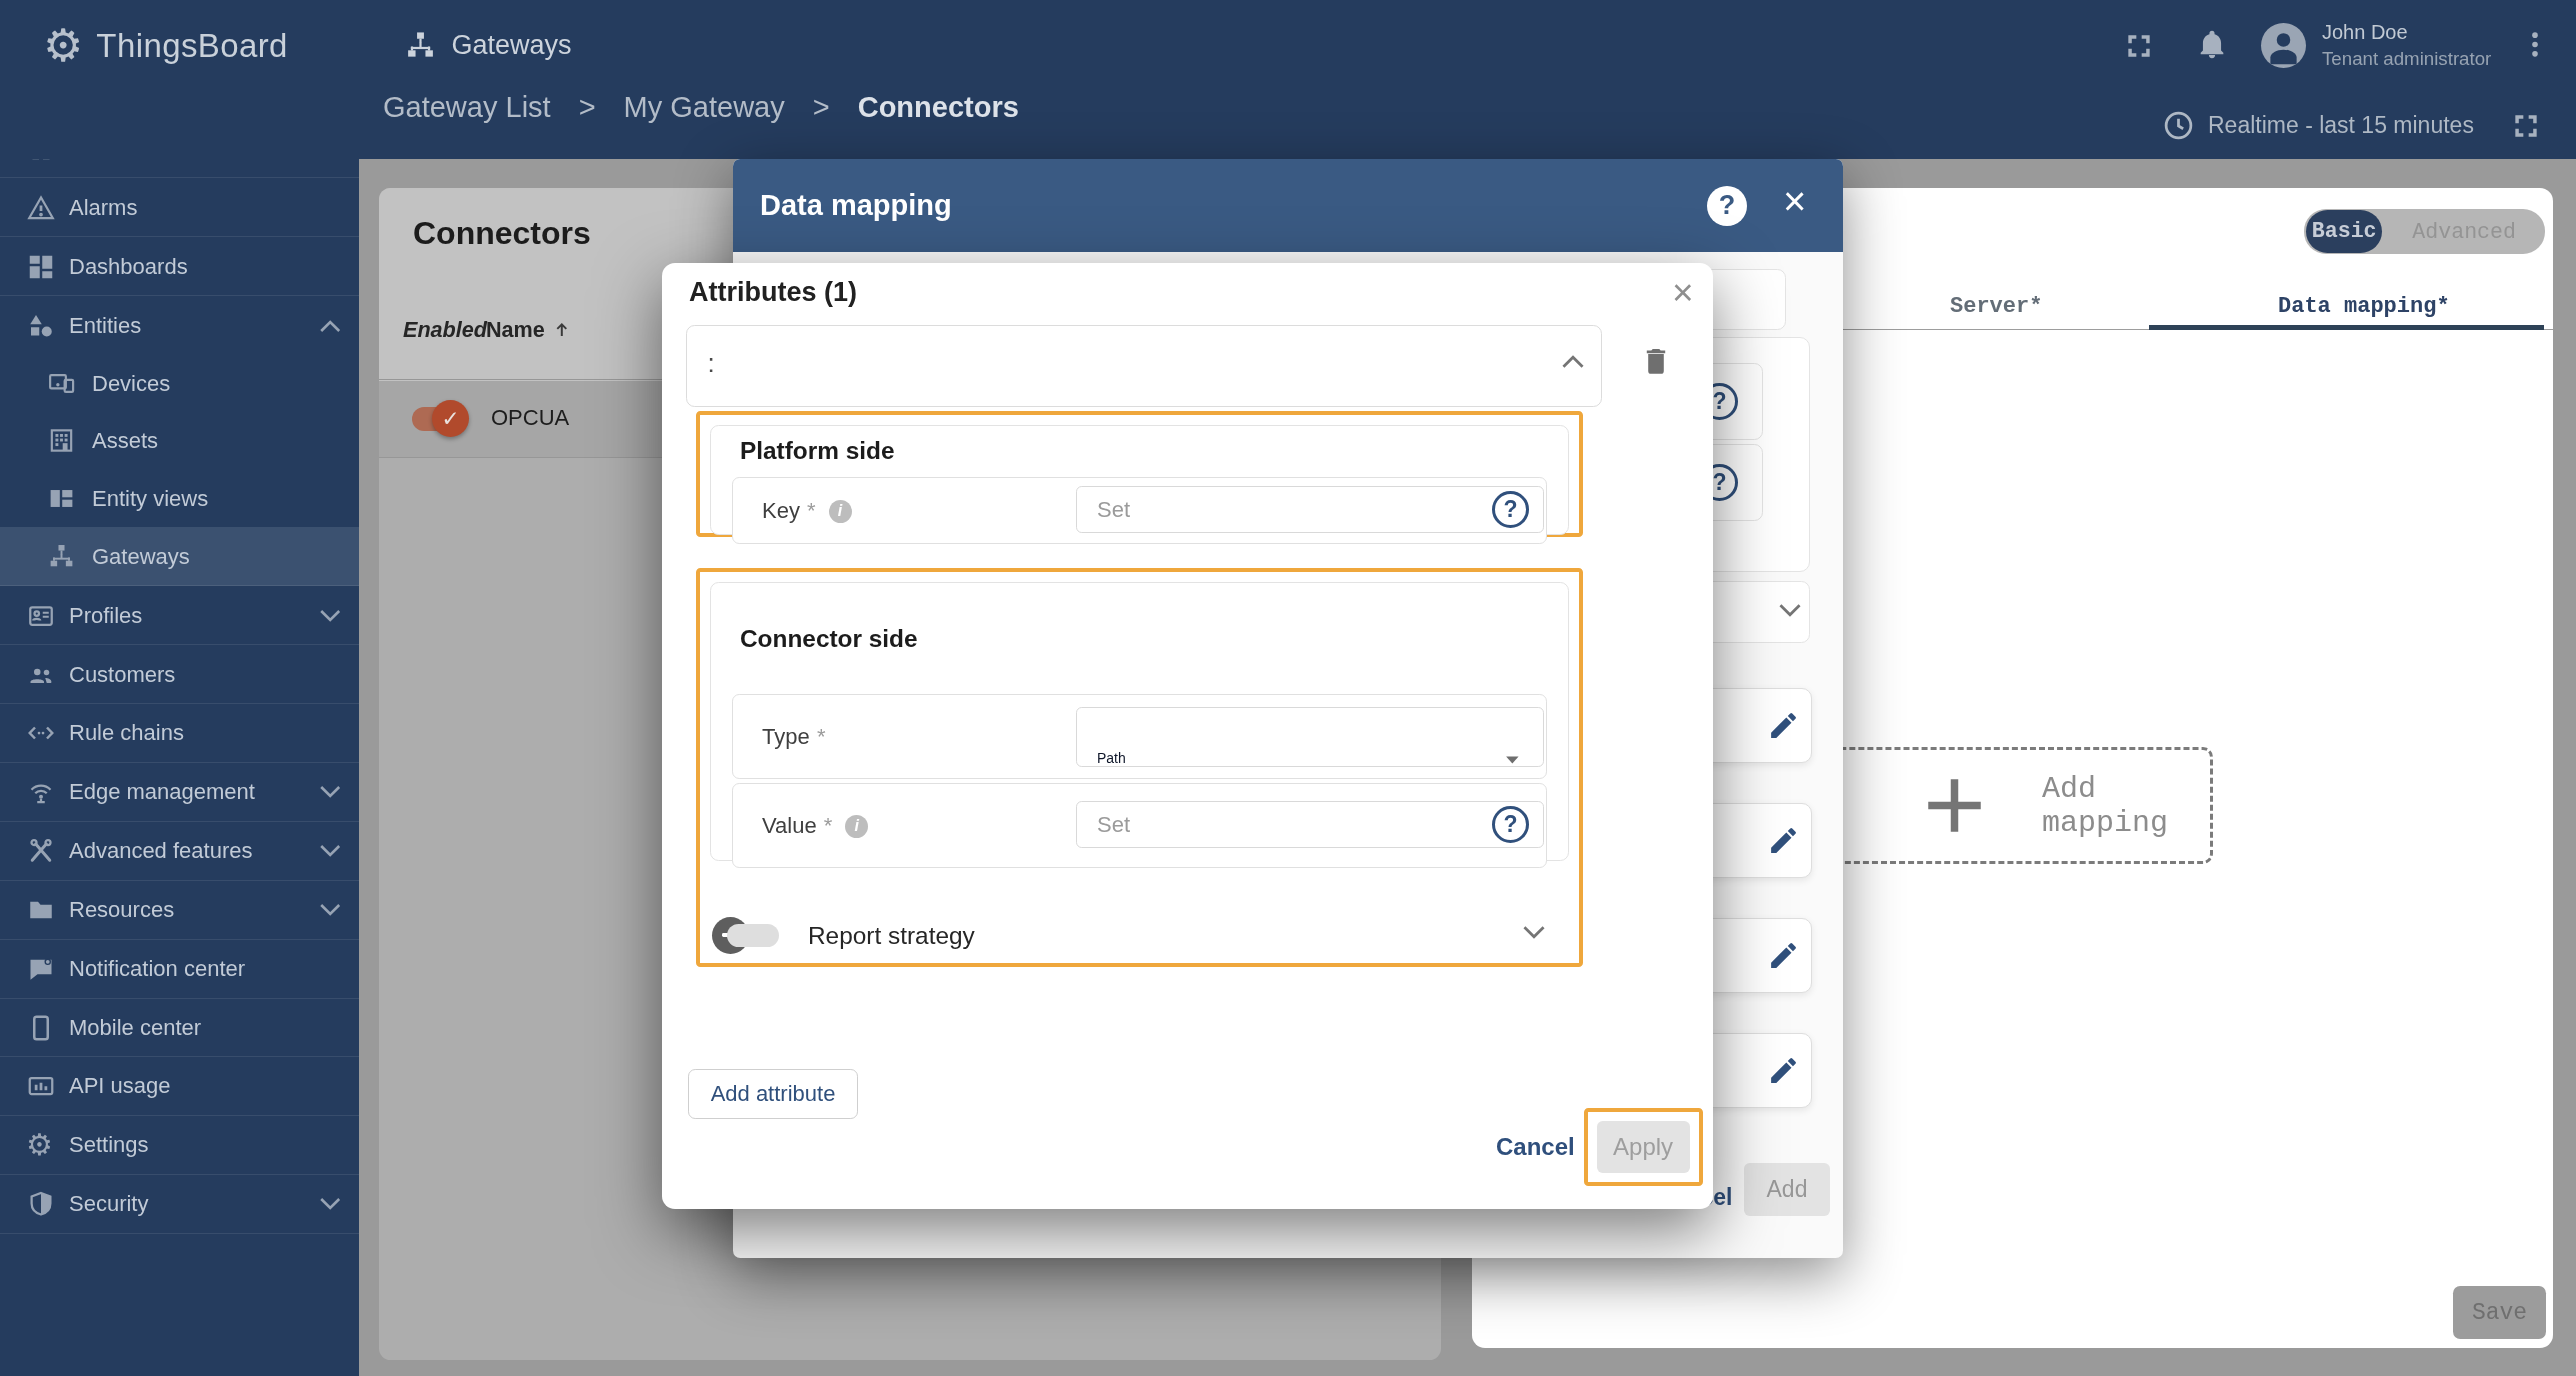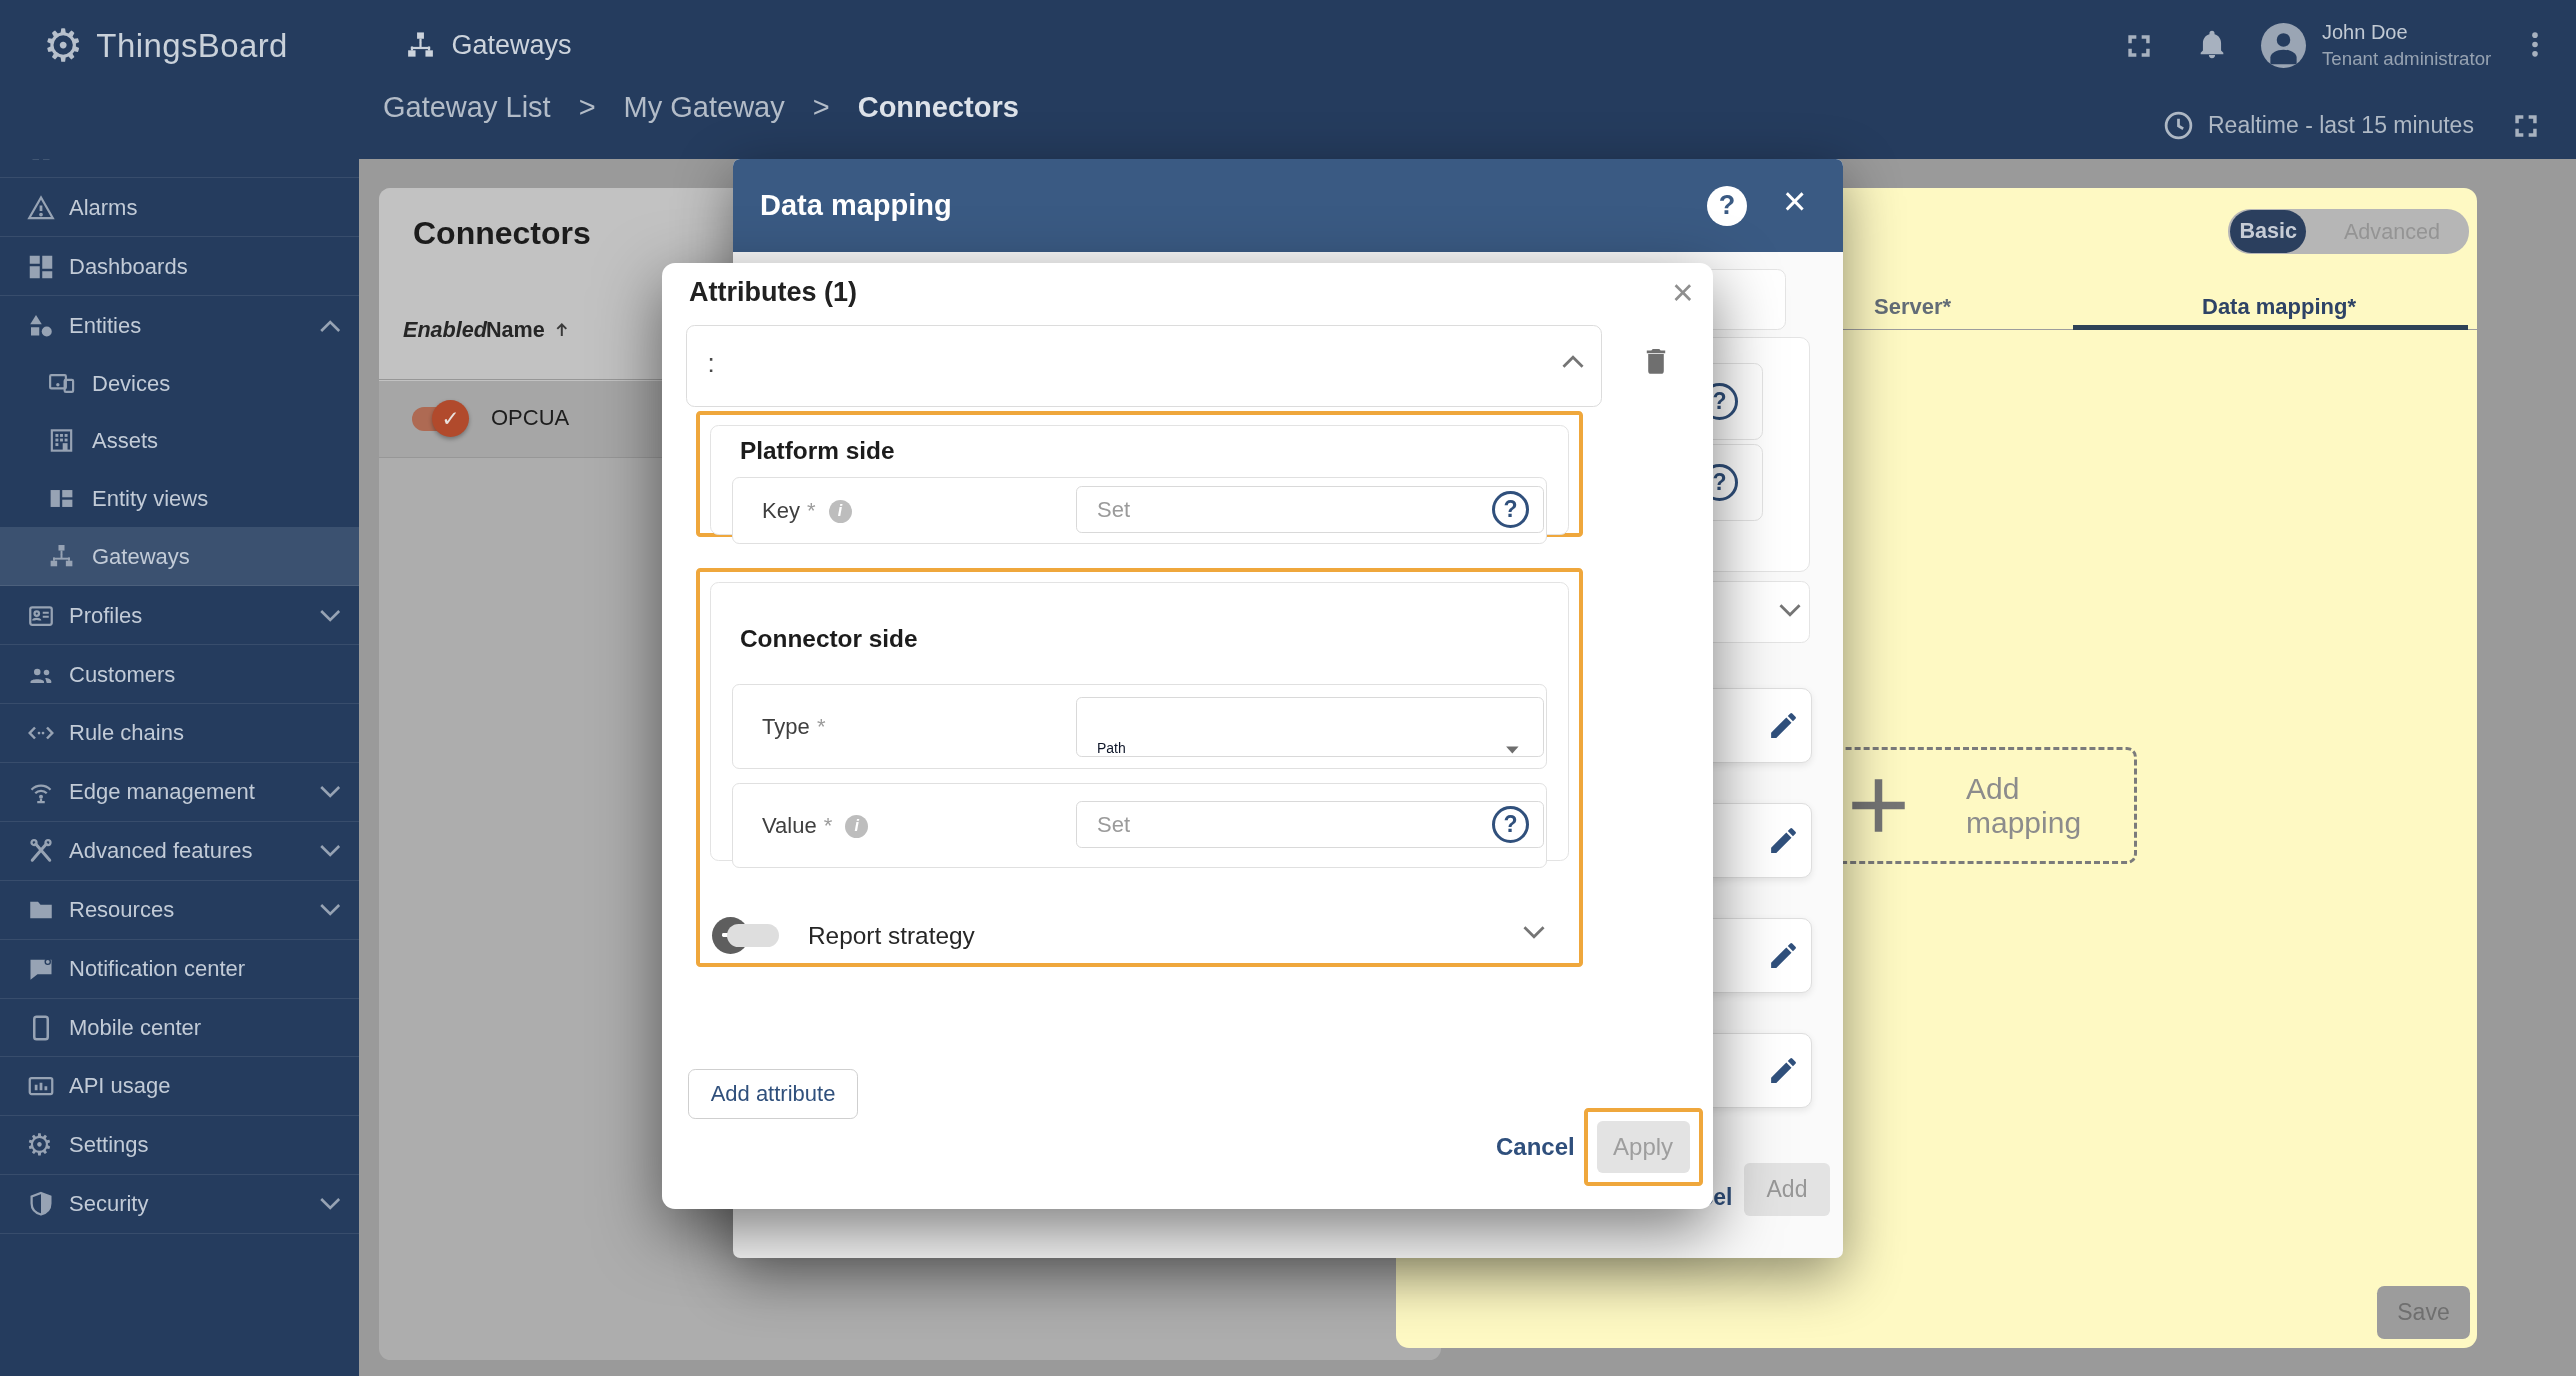--- a/index.html
+++ b/index.html
@@ -44,21 +44,21 @@
   .cc-title{left:34px;top:27px;font-size:32px;font-weight:bold;color:#1c1c1c;}
   .cc-colhead{top:129px;font-size:21.6px;font-weight:bold;color:#262626;display:flex;align-items:center;gap:5.7px;}
   .cc-divider{left:0;width:100%;height:1.4px;background:#979797;}
   .cc-row{left:0;top:193px;width:100%;height:76px;background:#a6a6a6;}
   .tb-toggle-on{left:33px;top:23px;width:57px;height:30px;}
   .tgl-track{position:absolute;left:0;top:2.9px;width:53px;height:24.4px;border-radius:12.2px;background:#ae6a53;}
   .tgl-thumb{position:absolute;right:0;top:-3.6px;width:37px;height:37px;border-radius:50%;background:#b14a2c;
              display:flex;align-items:center;justify-content:center;color:#e9e2de;font-size:21.6px;box-shadow:0 2.2px 4.3px rgba(0,0,0,.3);}
   .cc-rowname{left:112px;top:24px;font-size:22px;color:#1d1d1d;}
 
-  .details-panel{left:1396px;top:188px;width:1081px;height:1160px;background:#fef9c3;border-radius:13px;z-index:1;}
+  .details-panel{left:1472px;top:188px;width:1081px;height:1160px;background:#ffffff;border-radius:13px;z-index:1;font-family:Liberation Mono, monospace;}
   .seg-track{left:832px;top:21px;width:241px;height:45px;background:#b6b6b6;border-radius:22px;}
   .seg-basic{position:absolute;left:2.2px;top:0.7px;width:76px;height:43px;background:#2b3f5e;border-radius:21.6px;
              display:flex;align-items:center;justify-content:center;color:#c6ccd6;font-size:21.6px;font-weight:bold;}
   .seg-adv{position:absolute;right:29px;top:0;height:45px;display:flex;align-items:center;color:#949494;font-size:21.6px;}
   .tab{top:106px;font-size:22px;font-weight:bold;}
   .tab-inactive{color:#636d77;}
   .tab-active{color:#2e4366;}
   .tabs-divider{left:0;top:141px;width:1081px;height:1.4px;background:#9d9d9d;}
   .tab-underline{left:677px;top:137px;width:395px;height:5px;background:#2e4257;}
   .add-mapping{left:277px;top:559px;width:458px;height:111px;border:3.6px dashed #7b7b7b;border-radius:10px;
@@ -614,21 +614,21 @@
           <span class="f-info">i</span>
         </span>
         <input class="f-input" style="top: 8px; height: 47px;" placeholder="Set">
         <span class="f-help" style="top:13px;">?</span>
       </div>
     </div>
 
     <div class="orange-box" style="top:305px;height:399px;">
       <div class="o-card" style="height:277px;"></div>
       <span class="sec-heading" style="top:53px;">Connector side</span>
-      <div class="field-row" style="top:112px;height:83px;padding-left:12px;">
+      <div class="field-row" style="top:122px;height:83px;padding-left:12px;">
         <span class="f-label" style="top:29px;">
           <span>Type</span>
             <span class="f-req">*</span>
         </span>
         <div class="f-select" style="top:11.5px;height:60px;">
           <span>Path</span>
           <span class="f-caret">
             <svg width="18.7" height="13" viewBox="0 0 24 16" fill="#6e6e6e">
                 <path d="M4 4h16l-8 9z"></path>
               </svg>

